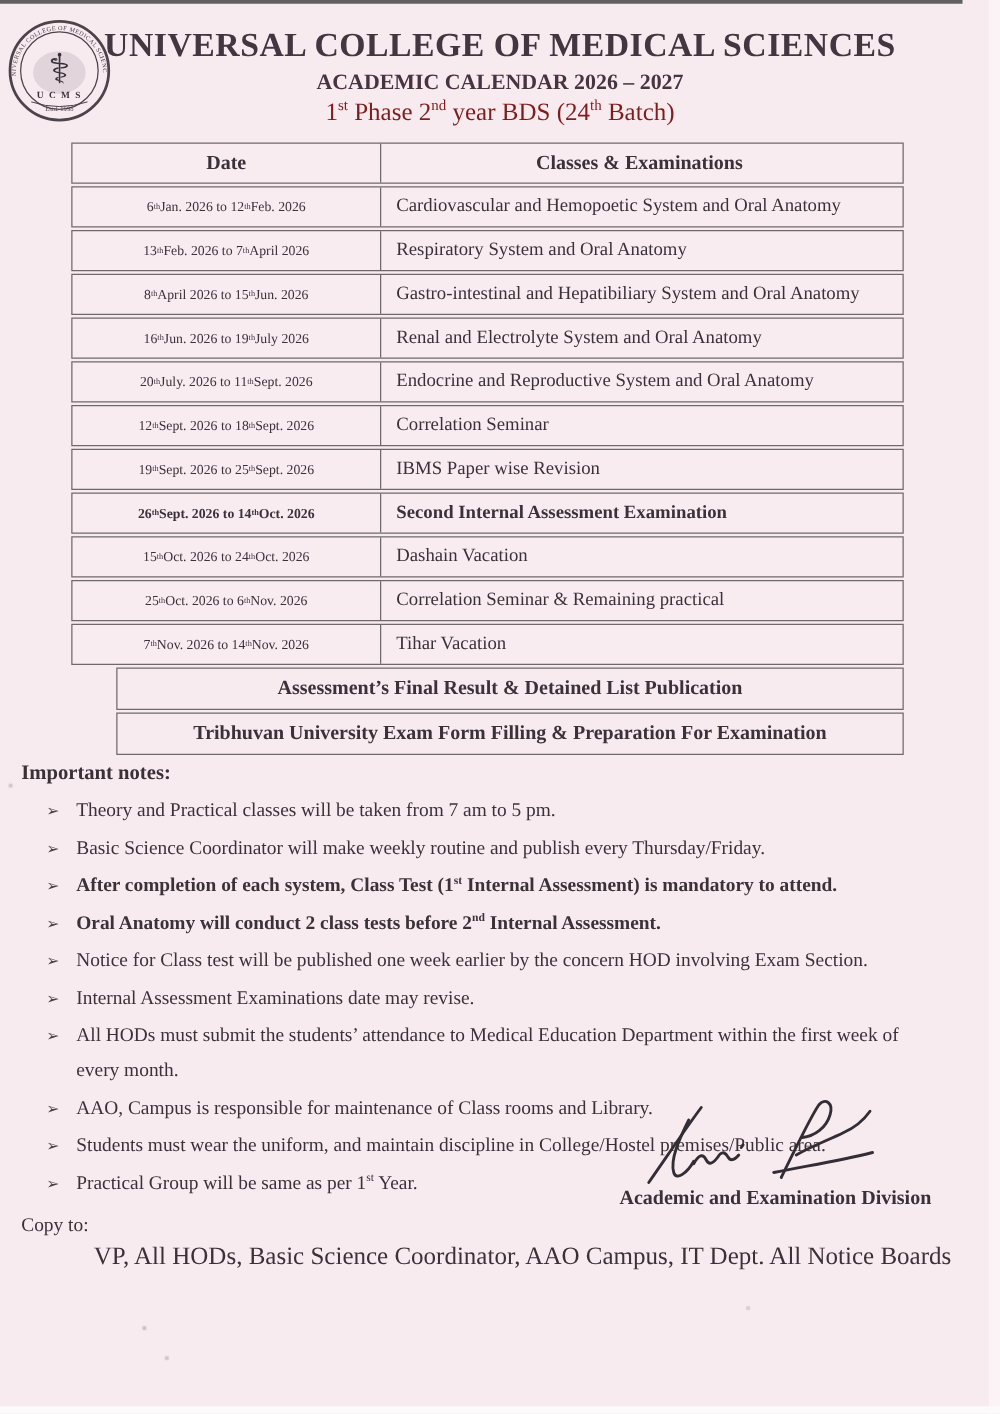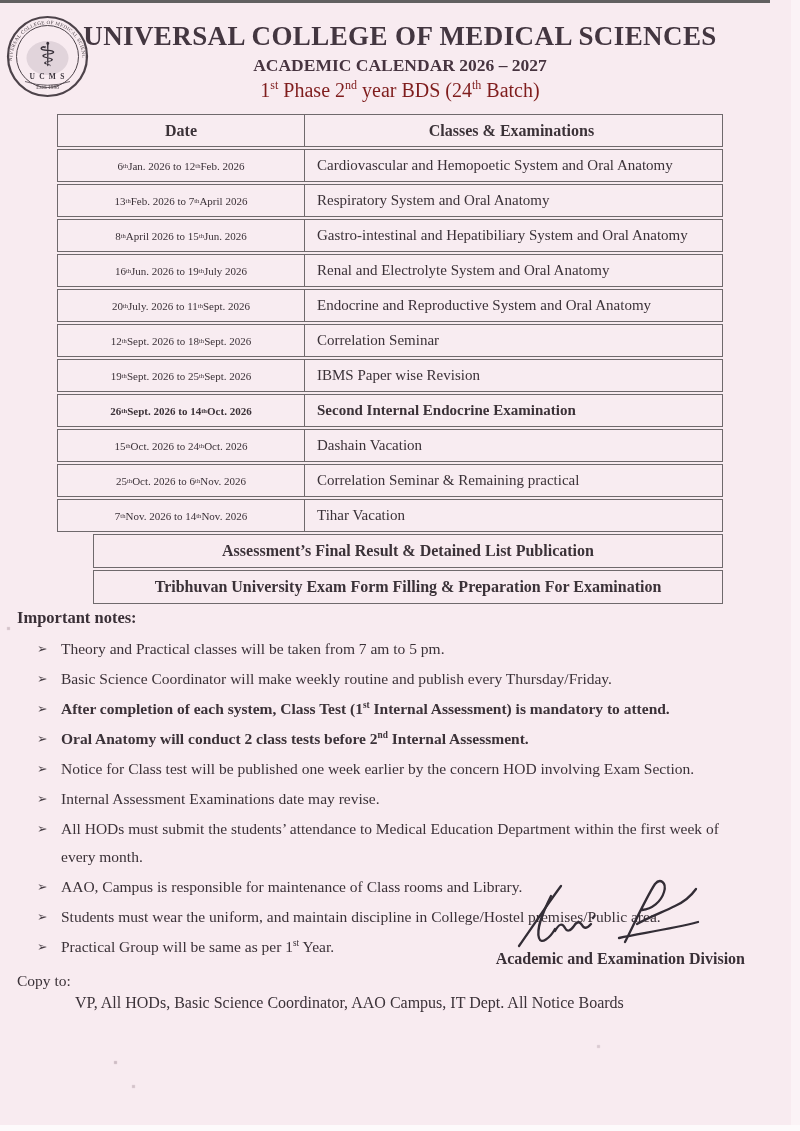--- a/index.html
+++ b/index.html
@@ -42,21 +42,21 @@
   .note{display:flex;margin:0 0 2px 20px;line-height:28px;font-size:15.5px;}
   .note .bullet{width:18px;flex:0 0 18px;margin-right:6px;font-size:12.5px;
                 font-family:"DejaVu Sans",sans-serif;color:#4a4047;}
   .note .note-text{max-width:693px;}
   .note.bold .note-text{font-weight:bold;}
 
   
   .signature-svg{position:absolute;top:876px;left:505px;}
   .division-line{position:absolute;top:950px;right:55px;font-size:16px;font-weight:bold;color:#3a3037;}
   .copy-to-label{position:absolute;top:972px;left:17px;font-size:15.5px;}
-  .copy-to-list{position:absolute;top:994px;left:75px;font-size:16px;text-align:right;}
+  .copy-to-list{position:absolute;top:994px;left:75px;font-size:20px;text-align:right;}
 
   .seal-stroke{fill:none;stroke:#4d434a;}
   .sig-stroke{fill:none;stroke:#332d36;stroke-width:2.3;stroke-linecap:round;stroke-linejoin:round;}
 </style>
 </head>
 <body>
 
 <div class="page">
 
   <div class="scan-edge-top"></div>
@@ -114,21 +114,21 @@
         <div class="trow">
           <div class="cdate">12<sup>th</sup> Sept. 2026 to 18<sup>th</sup> Sept. 2026</div>
           <div class="cact">Correlation Seminar</div>
         </div>
         <div class="trow">
           <div class="cdate">19<sup>th</sup> Sept. 2026 to 25<sup>th</sup> Sept. 2026</div>
           <div class="cact">IBMS Paper wise Revision</div>
         </div>
         <div class="trow bold">
           <div class="cdate">26<sup>th</sup> Sept. 2026 to 14<sup>th</sup> Oct. 2026</div>
-          <div class="cact">Second Internal Endocrine Examination</div>
+          <div class="cact">Second Internal Assessment Examination</div>
         </div>
         <div class="trow">
           <div class="cdate">15<sup>th</sup> Oct. 2026 to 24<sup>th</sup> Oct. 2026</div>
           <div class="cact">Dashain Vacation</div>
         </div>
         <div class="trow">
           <div class="cdate">25<sup>th</sup> Oct. 2026 to 6<sup>th</sup> Nov. 2026</div>
           <div class="cact">Correlation Seminar &amp; Remaining practical</div>
         </div>
         <div class="trow">

